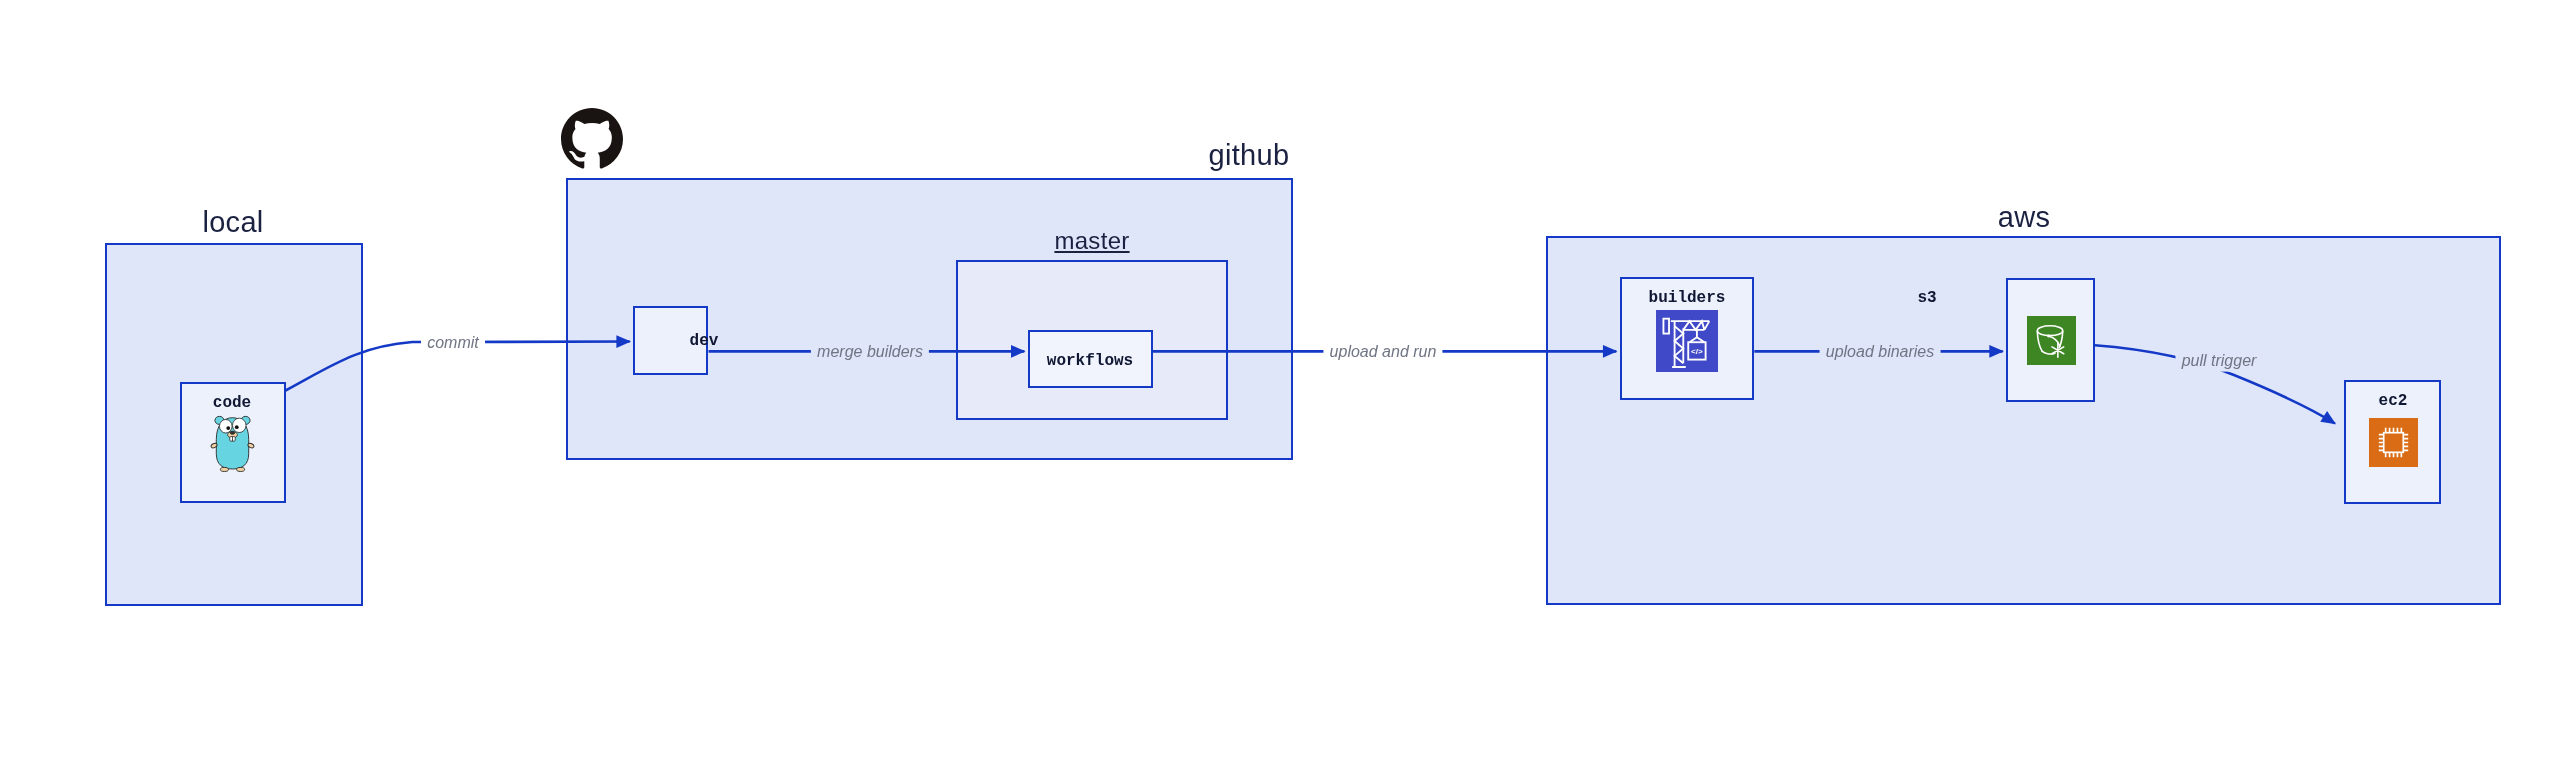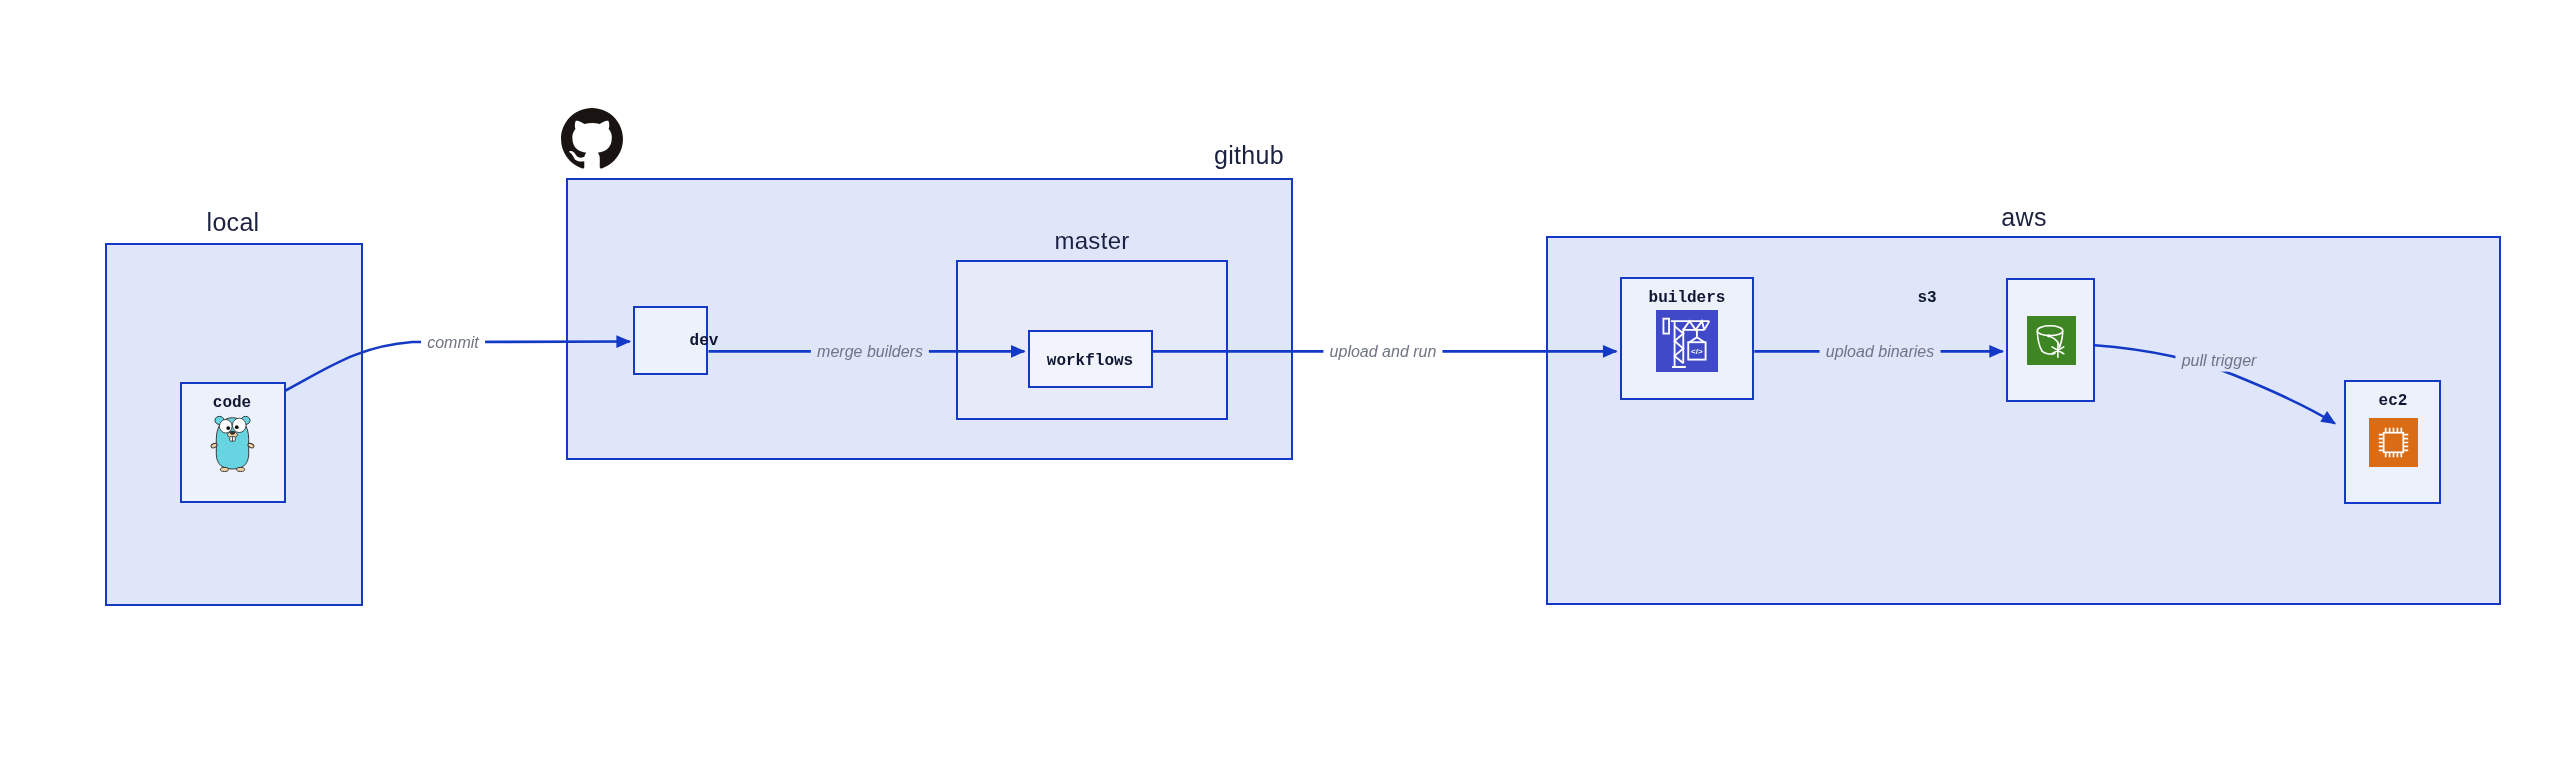--- a/index.html
+++ b/index.html
@@ -8,21 +8,21 @@
     font-family:"Liberation Sans",sans-serif;
   }
   
   .gbox{position:absolute;box-sizing:border-box;border:2.1px solid #1339C6;background:#E0E6FA;z-index:1;}
   #box-master{background:#E7EBF9;z-index:2;}
   
   .nbox{position:absolute;box-sizing:border-box;border:2.1px solid #1339C6;background:#EDF1FB;z-index:3;}
   #box-workflows{background:#F1F4FC;}
   
   .lbl{position:absolute;transform:translate(-50%,-50%);white-space:nowrap;z-index:6;}
-  .group-label{font-size:25px;color:#1B2140;letter-spacing:0.3px;}
+  .group-label{font-size:29px;color:#1B2140;letter-spacing:0.3px;}
   .group-label.sm{font-size:24px;}
   .node-label{font-size:16px;font-weight:bold;color:#0F1733;font-family:Liberation Mono, monospace;}
   .edge-label{font-size:16px;font-style:italic;color:#6F7583;padding:2.6px 6.2px;line-height:1.1;}
   .edge-label.on-white{background:#ffffff;}
   .edge-label.on-fill{background:#E0E6FA;}
   .title{
     position:absolute;left:1307px;top:633px;transform:translateX(-50%);
     font-size:38px;color:#14172E;white-space:nowrap;z-index:6;
     border-bottom:4.1px solid #14172E;padding:0 2.1px 5.2px 2.1px;letter-spacing:0px;
   }
@@ -57,21 +57,21 @@
       <path d="M554,758 C640,712 696,672 800,664 L1222,663" marker-end="url(#ah)"></path>
       <path d="M1375,682 L1988,682" marker-end="url(#ah)"></path>
       <path d="M2237,682 L3137,682" marker-end="url(#ah)"></path>
       <path d="M3405,682 L3887,682" marker-end="url(#ah)"></path>
       <path d="M4066,670 C4170,678 4262,698 4336,728 C4410,758 4478,788 4532,822" marker-end="url(#ah)"></path>
     </g>
   </svg>
 
   <div class="lbl group-label" style="left:233px;top:222px;">local</div>
   <div class="lbl group-label" style="left:1249px;top:155px;">github</div>
-  <div class="lbl group-label sm" style="left:1092px;top:241px;">master</div>
+  <div class="lbl group-label sm" style="left:1092px;top:241px;text-decoration:underline;">master</div>
   <div class="lbl group-label" style="left:2024px;top:217px;">aws</div>
 
   <div class="lbl node-label" style="left:232px;top:403px;">code</div>
   <div class="lbl node-label" style="left:704px;top:341px;">dev</div>
   <div class="lbl node-label" style="left:1090px;top:361px;">workflows</div>
   <div class="lbl node-label" style="left:1687px;top:298px;">builders</div>
   <div class="lbl node-label" style="left:1927px;top:298px;">s3</div>
   <div class="lbl node-label" style="left:2393px;top:401px;">ec2</div>
 
   <div class="lbl edge-label on-white" style="left:453px;top:342px;">commit</div>

